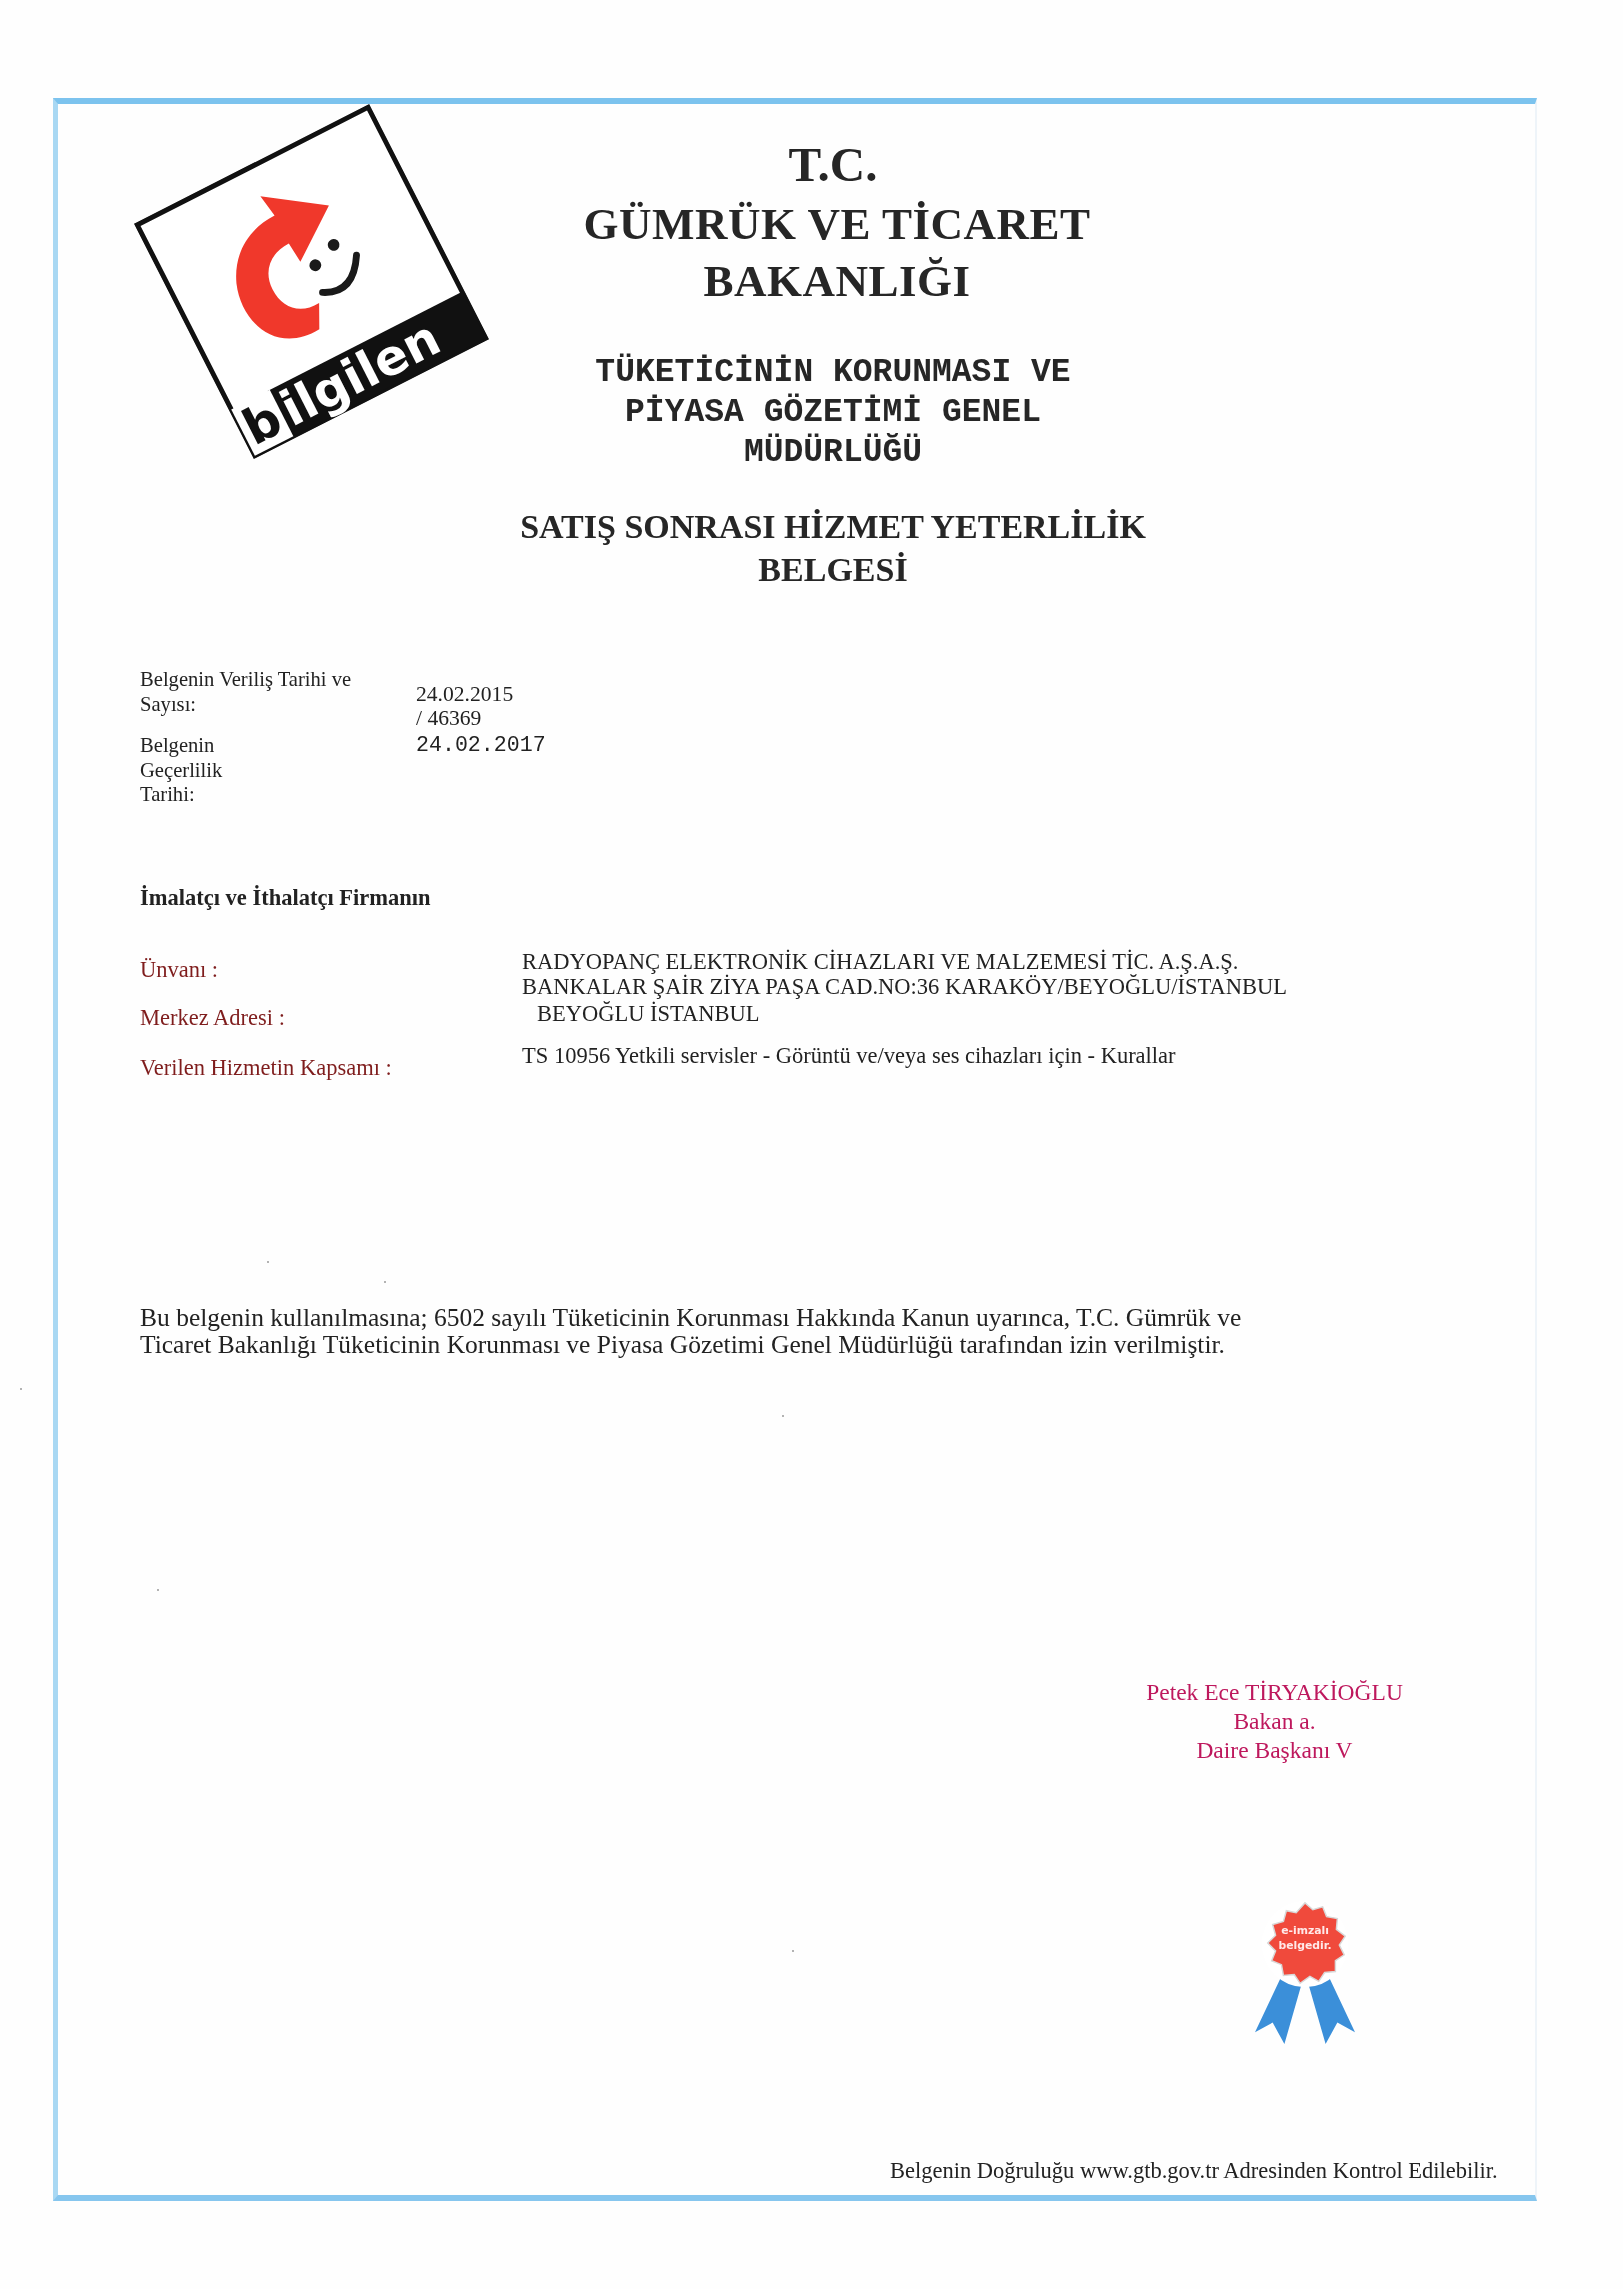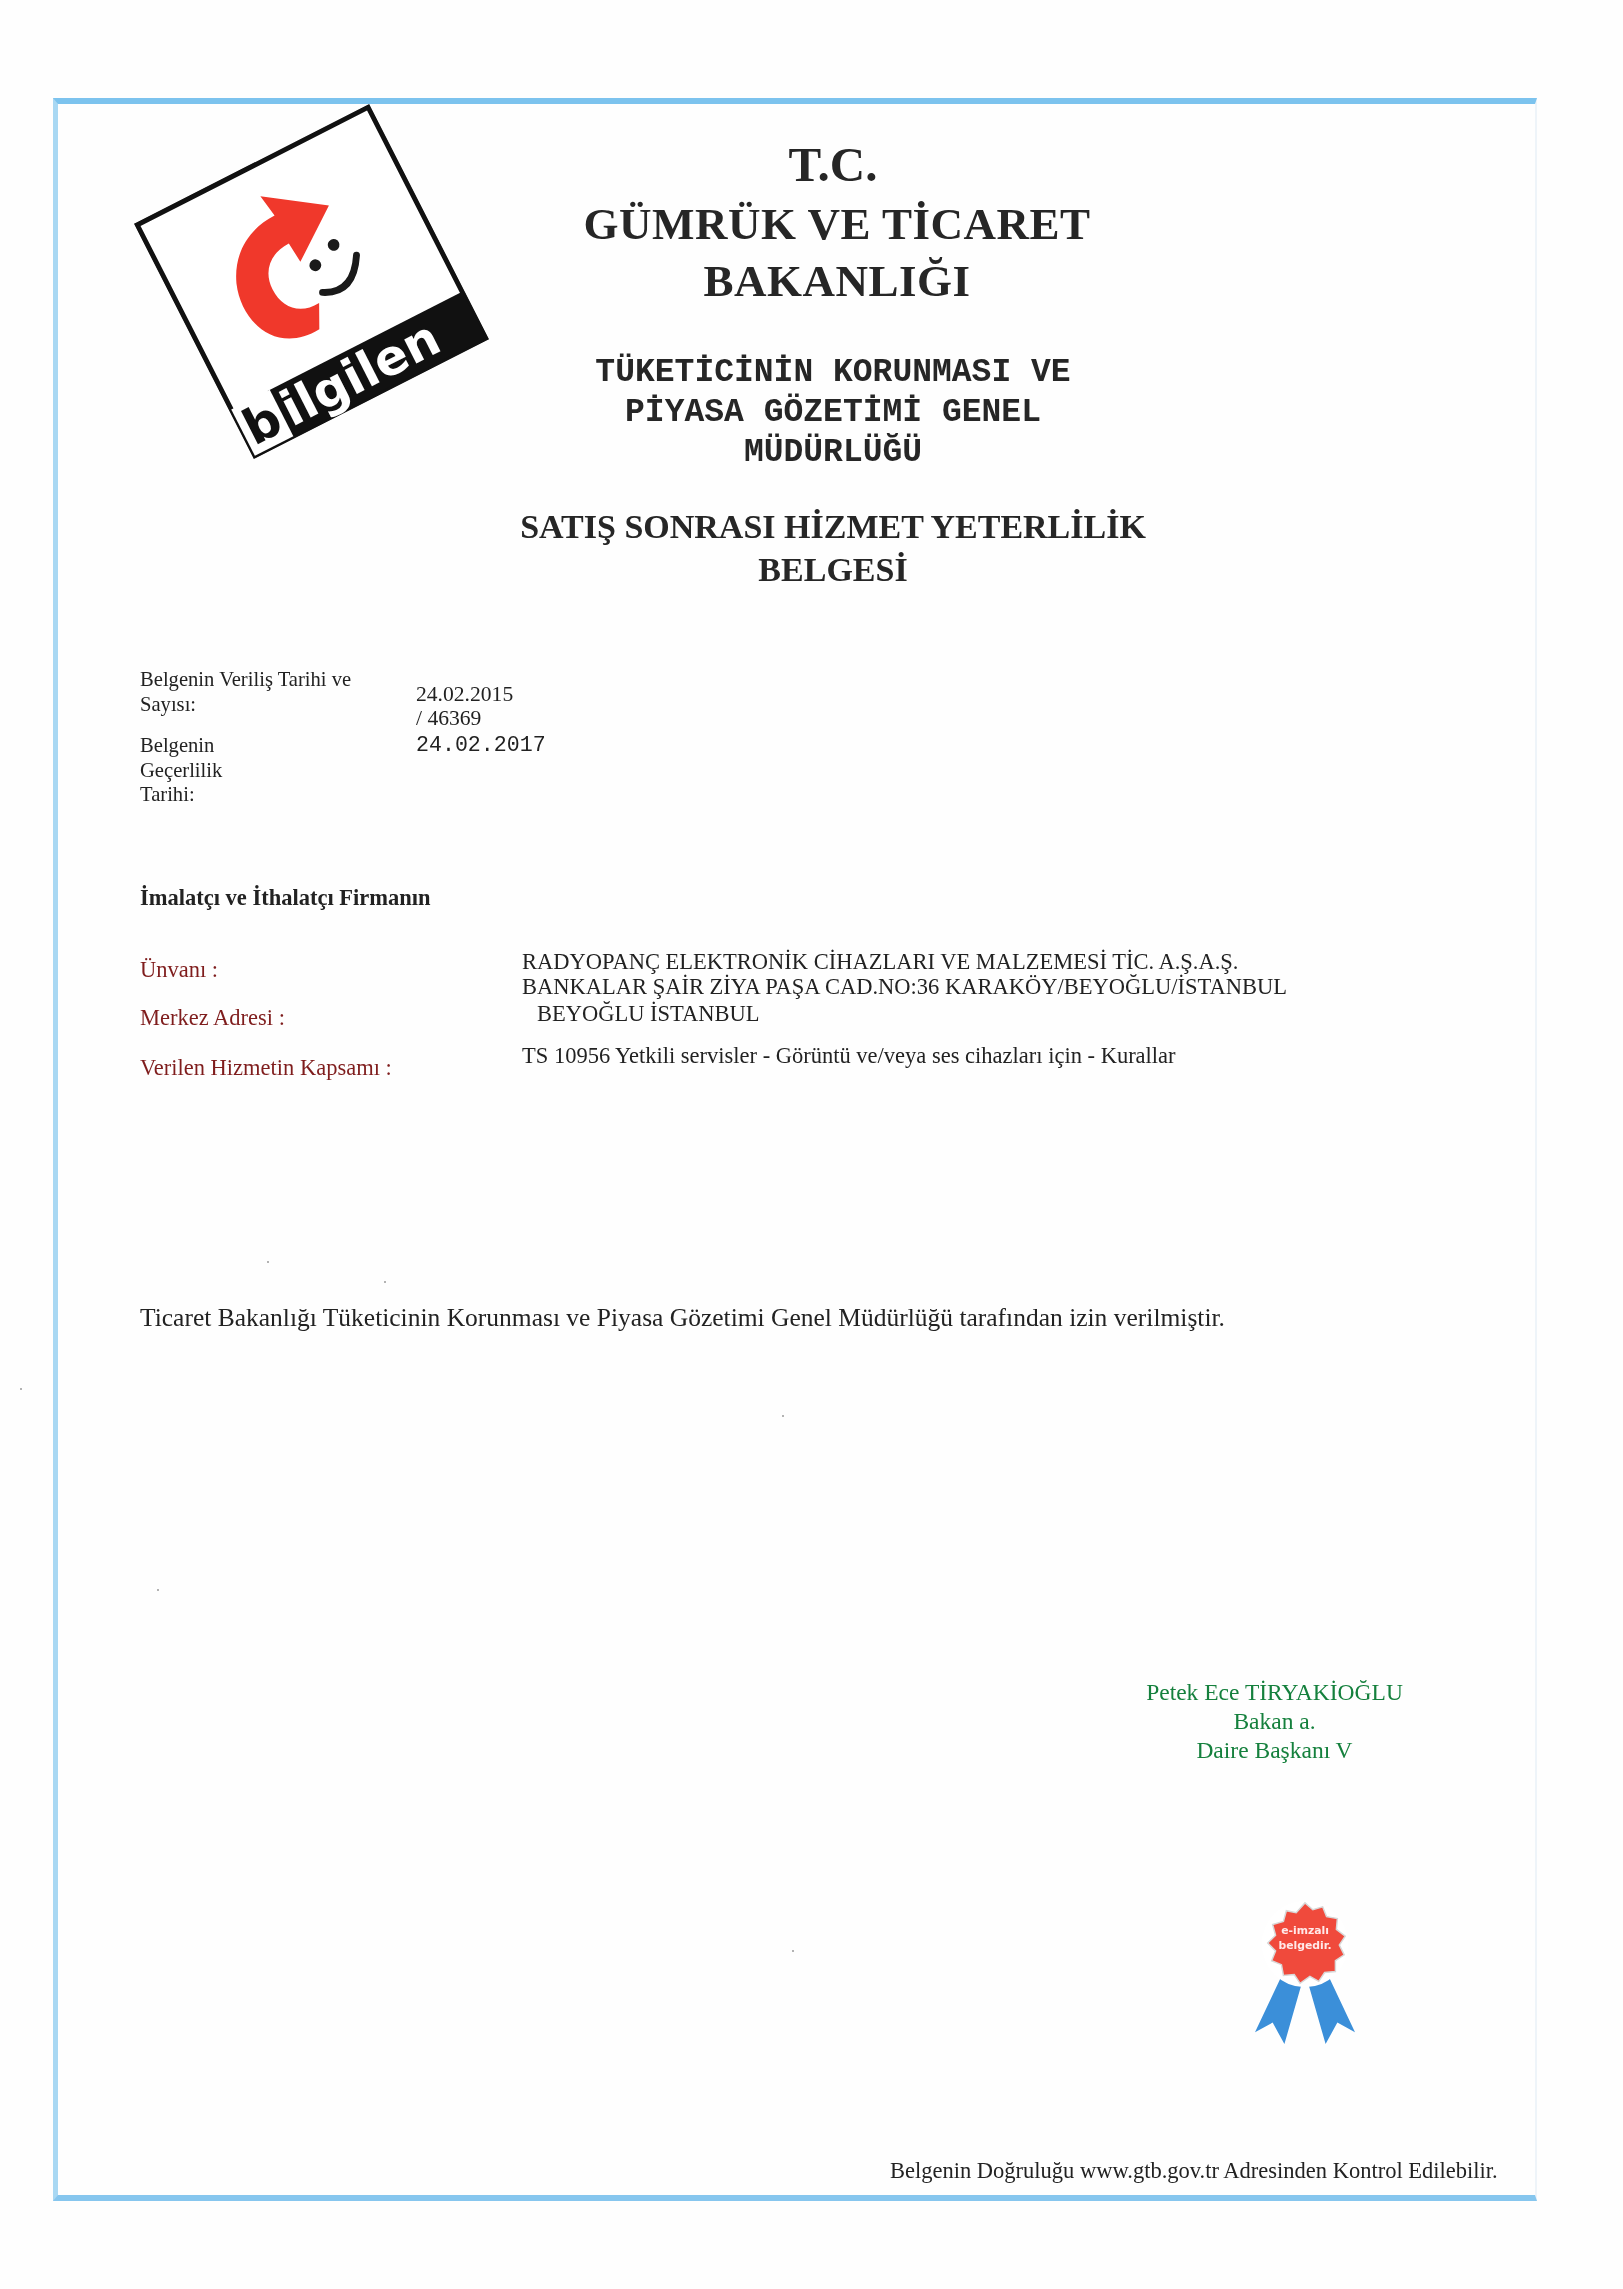--- a/index.html
+++ b/index.html
@@ -136,21 +136,21 @@
     .paragraph div { white-space: nowrap; }
 
     .signature {
       position: absolute;
       left: 1098px;
       top: 1678px;
       width: 353px;
       text-align: center;
       font-size: 23.5px;
       line-height: 29px;
-      color: #15803d;
+      color: #be185d;
     }
 
     .seal {
       position: absolute;
       left: 1245px;
       top: 1897px;
       width: 120px;
       height: 152px;
     }
     .seal svg { width: 100%; height: 100%; display: block; }
@@ -235,20 +235,21 @@
   <div class="lbl firm-labels" style="top:957px;">Ünvanı :</div>
   <div class="lbl firm-labels" style="top:1005px;">Merkez Adresi :</div>
   <div class="lbl firm-labels" style="top:1055px;">Verilen Hizmetin Kapsamı :</div>
 
   <div class="val" style="left:522px; top:949px;">RADYOPANÇ ELEKTRONİK CİHAZLARI VE MALZEMESİ TİC. A.Ş.A.Ş.</div>
   <div class="val" style="left:522px; top:974px;">BANKALAR ŞAİR ZİYA PAŞA  CAD.NO:36 KARAKÖY/BEYOĞLU/İSTANBUL</div>
   <div class="val" style="left:537px; top:1001px;">BEYOĞLU  İSTANBUL</div>
   <div class="val" style="left:522px; top:1043px;">TS 10956 Yetkili servisler - Görüntü ve/veya ses cihazları için - Kurallar</div>
 
   <div class="paragraph">
+    <div>Bu belgenin kullanılmasına; 6502 sayılı Tüketicinin Korunması Hakkında Kanun uyarınca, T.C. Gümrük ve</div>
     <div>Ticaret Bakanlığı Tüketicinin Korunması ve Piyasa Gözetimi Genel Müdürlüğü tarafından izin verilmiştir.</div>
   </div>
 
   <div class="signature">
     <div>Petek Ece TİRYAKİOĞLU</div>
     <div>Bakan a.</div>
     <div>Daire Başkanı V</div>
   </div>
 
   <div class="seal">

